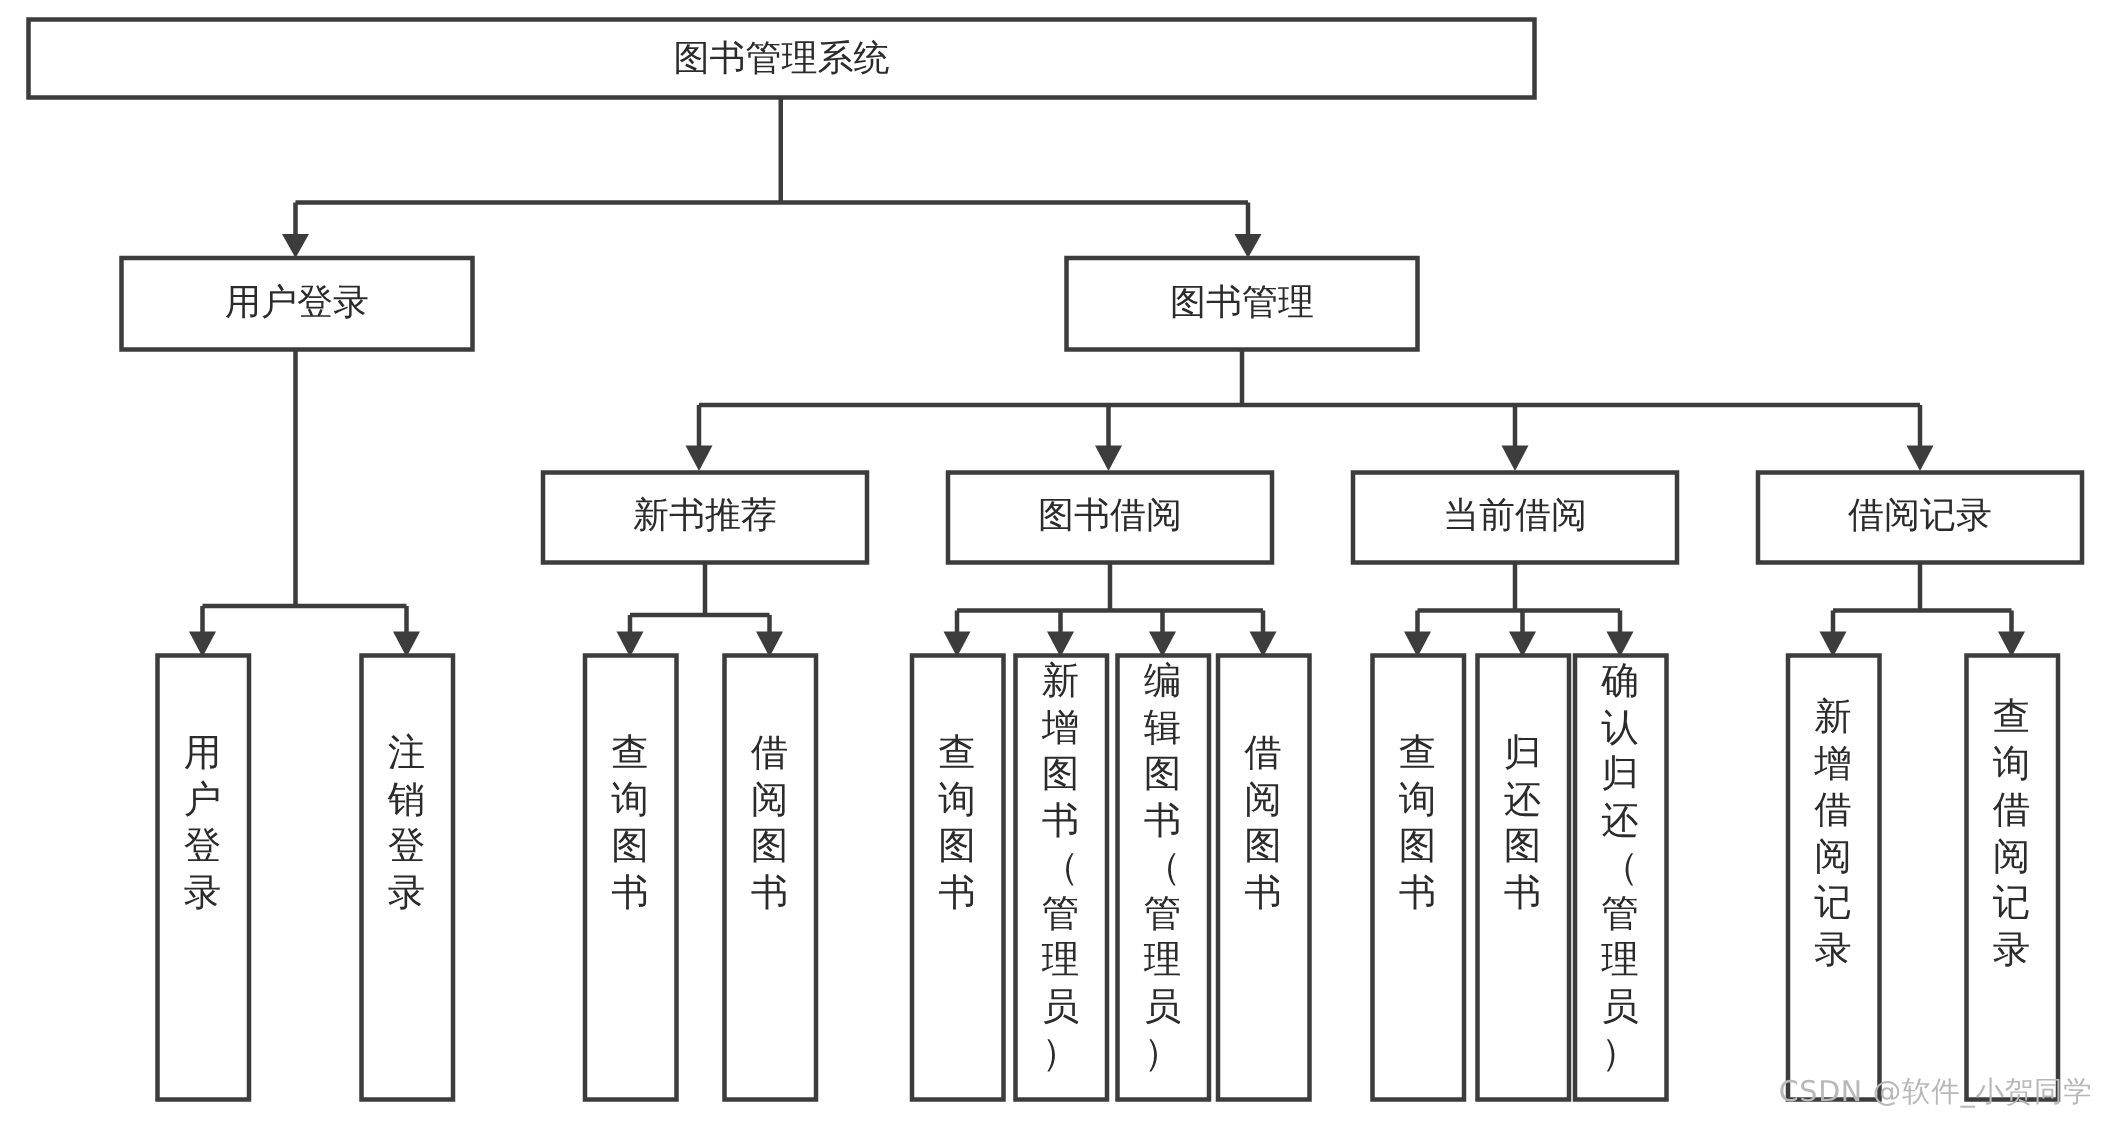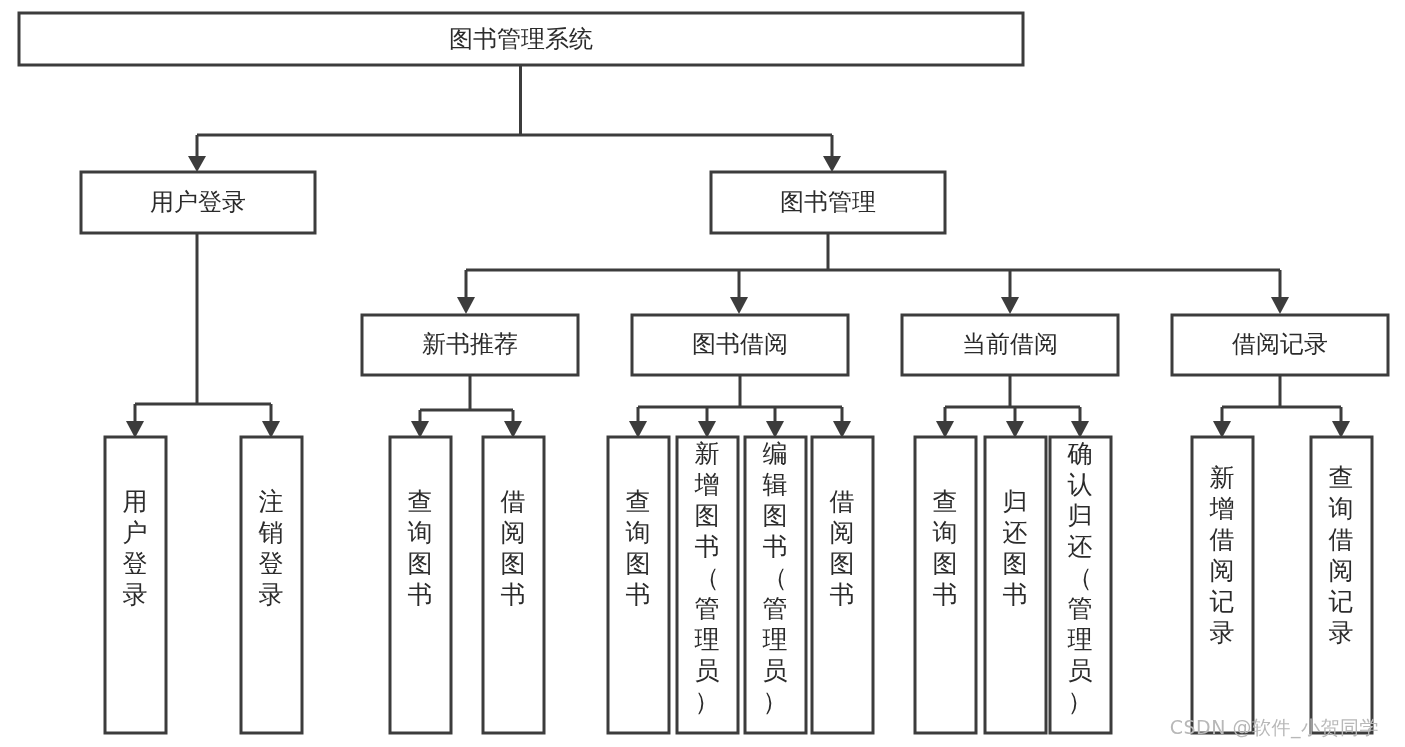--- a/index.html
+++ b/index.html
@@ -51,21 +51,21 @@
     dominant-baseline: middle;
   }
   .leaf-label {
     fill: #2b2b2b;
     font-family: "DejaVu Sans", "Liberation Sans", sans-serif;
     font-size: 25px;
     text-anchor: middle;
   }
   .watermark {
     position: absolute;
-    right: 26px;
+    right: 10px;
     bottom: 6px;
     font-family: "DejaVu Sans", "Liberation Sans", sans-serif;
     font-size: 19px;
     color: #b8b8b8;
     white-space: nowrap;
     letter-spacing: 0.5px;
     user-select: none;
   }
 </style>
 </head>

